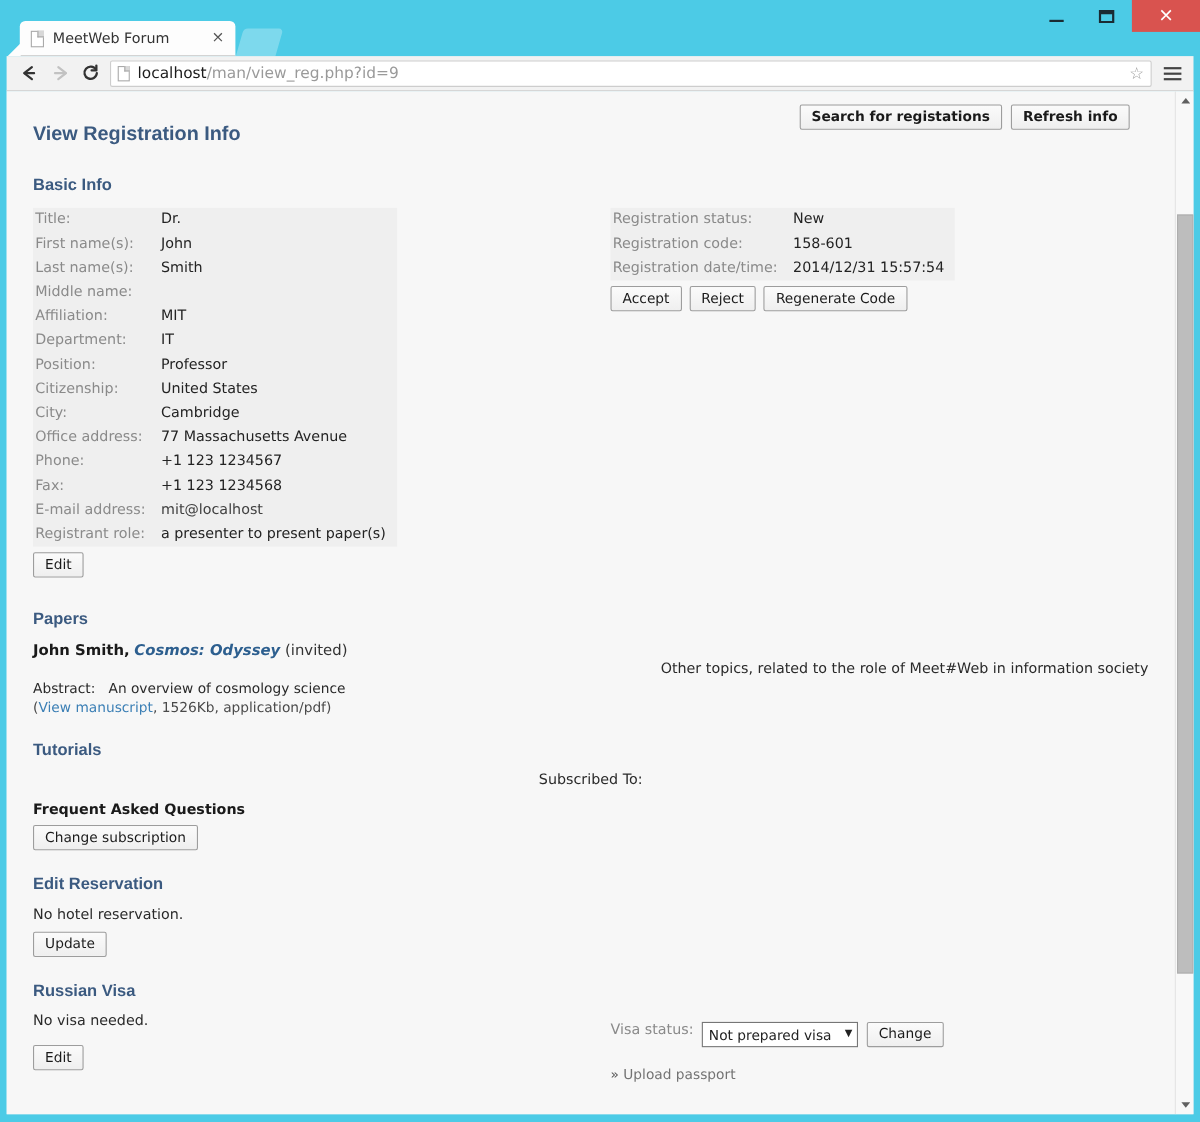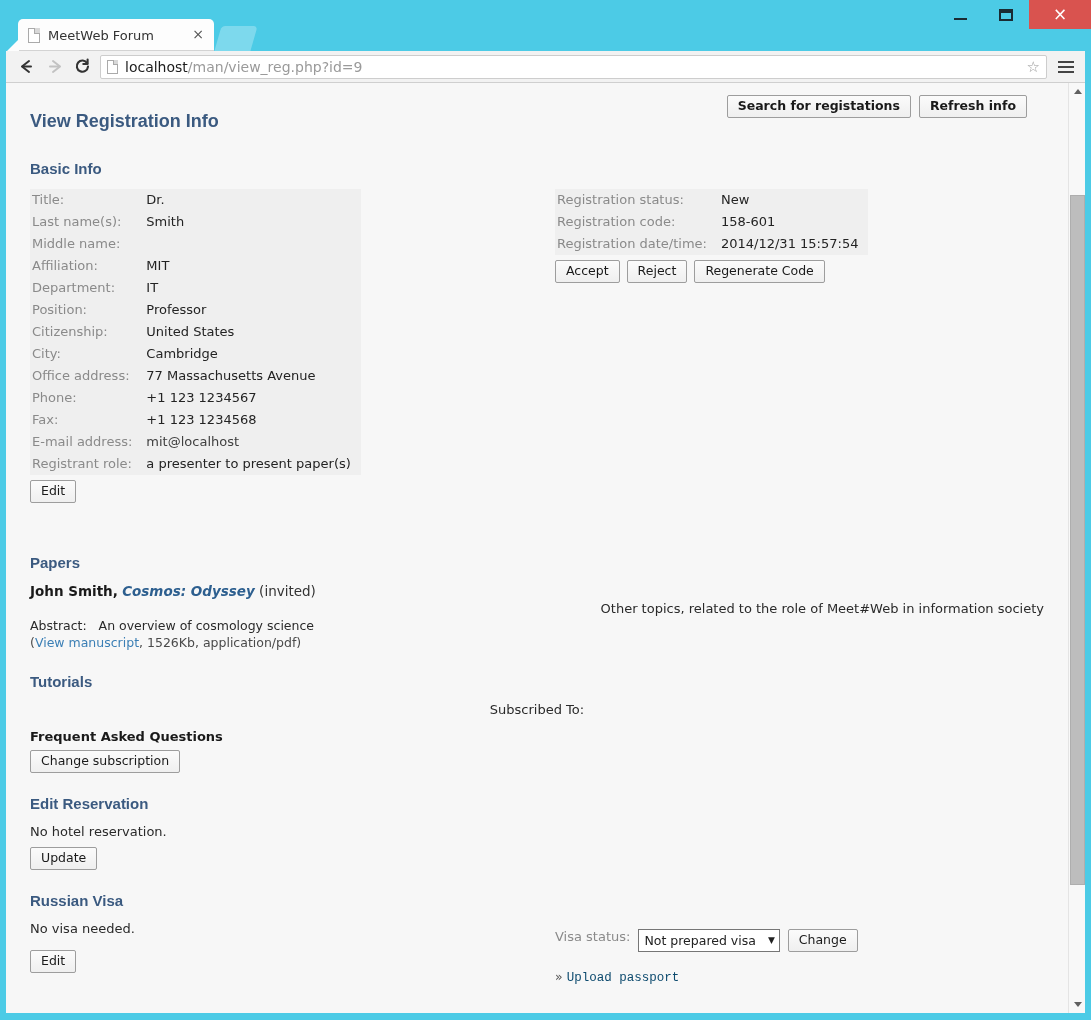--- a/index.html
+++ b/index.html
@@ -332,20 +332,24 @@
 
       <div class="two-col" style="height:345px;">
         <div class="left-block">
           <table class="info-table">
             <tbody id="left-rows">
                 <tr>
                   <td class="lbl">Title:</td>
                   <td class="val">Dr.</td>
                 </tr>
                 <tr>
+                  <td class="lbl">First name(s):</td>
+                  <td class="val">John</td>
+                </tr>
+                <tr>
                   <td class="lbl">Last name(s):</td>
                   <td class="val">Smith</td>
                 </tr>
                 <tr>
                   <td class="lbl">Middle name:</td>
                   <td class="val">&nbsp;</td>
                 </tr>
                 <tr>
                   <td class="lbl">Affiliation:</td>
                   <td class="val">MIT</td>
@@ -450,21 +454,21 @@
 
         <div class="visa-row">
           <span class="visa-label">Visa status:</span>
           <div class="sel">
             <span>Not prepared visa</span>
             <span class="caret">▼</span>
           </div>
           <button class="btn plain">Change</button>
         </div>
 
-        <div class="upload-line"><span class="chev">»</span> <a href="#" style="color:#0c4a6e;text-decoration:none;font-family:Liberation Mono, monospace;">Upload passport</a></div>
+        <div class="upload-line"><span class="chev">»</span> <a href="#" style="color:#737373;text-decoration:none;">Upload passport</a></div>
       </div>
 
     </div>
 
     <div id="scrollbar">
       <div class="sb-arrow up">
           <i></i>
         </div>
       <div id="sb-thumb"></div>
       <div class="sb-arrow down">

